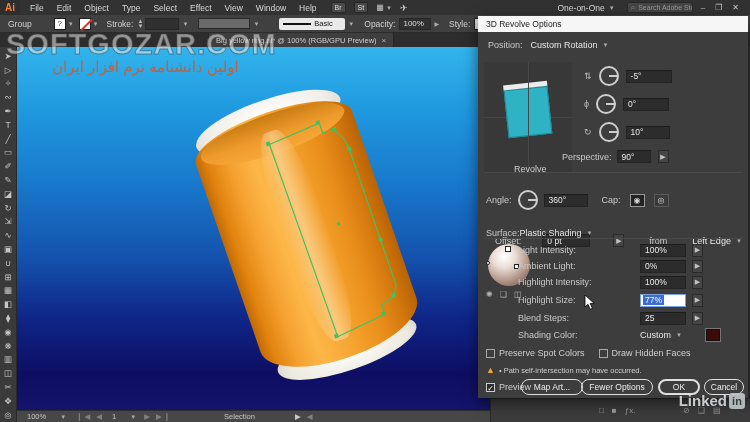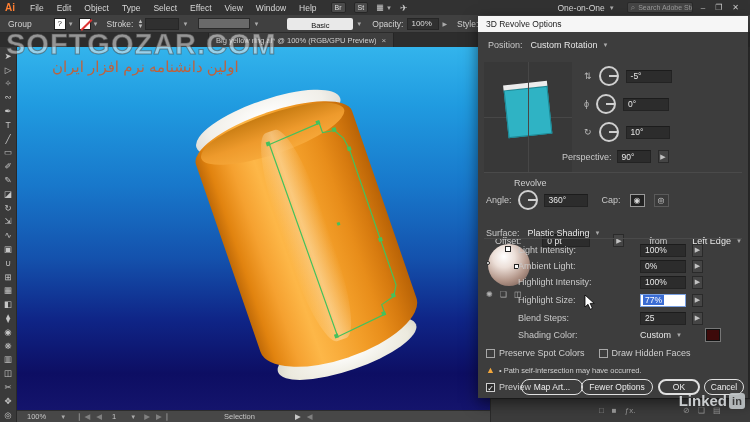--- a/index.html
+++ b/index.html
@@ -144,21 +144,21 @@
   <span class="swatch" style="margin-left:22px;">?</span>
   <span class="chev" style="margin-left:2px;">▼</span>
   <span class="swatch none" style="margin-left:5px;"></span>
   <span class="chev" style="margin-left:2px;">▼</span>
   <span style="margin-left:8px;">Stroke:</span>
   <span style="margin-left:4px;color:#bbb;font-size:6px;line-height:5px;">▲<br>▼</span>
   <span class="mini-field" style="width:34px;margin-left:2px;"></span>
   <span class="chev" style="margin-left:3px;">▼</span>
   <span class="wprofile" style="margin-left:10px;"></span>
   <span class="chev" style="margin-left:3px;">▼</span>
-  <span class="brush-pill" style="margin-left:28px;flex-direction:column;">
+  <span class="brush-pill" style="margin-left:20px;">
     <span class="brush-line"></span>
     <span>Basic</span>
   </span>
   <span class="chev" style="margin-left:3px;">▼</span>
   <span style="margin-left:10px;">Opacity:</span>
   <span class="mini-field" style="width:32px;margin-left:4px;">100%</span>
   <span class="chev" style="margin-left:3px;">▶</span>
   <span style="margin-left:10px;">Style:</span>
   <span class="swatch" style="margin-left:4px;background:#ddd;"></span>
   <span class="chev" style="margin-left:2px;">▼</span>
@@ -267,21 +267,21 @@
       <span class="fld" style="width:44px;">10°</span>
     </div>
 
     <div class="row" style="left:84px;top:118px;gap:5px;">
       <span class="lbl">Perspective:</span>
       <span class="fld" style="width:34px;">90°</span>
       <span class="step">▶</span>
     </div>
 
     <div class="sep" style="top:140px;"></div>
-    <div class="row" style="left:8px;top:146px;padding-left:28px;">
+    <div class="row" style="left:8px;top:132px;padding-left:28px;">
       <span>Revolve</span>
     </div>
 
     <div class="row" style="left:8px;top:158px;gap:6px;">
       <span class="lbl">Angle:</span>
       <span class="dial"></span>
       <span class="fld" style="width:44px;">360°</span>
       <span class="lbl" style="margin-left:8px;">Cap:</span>
       <span class="capbtn on">◉</span>
       <span class="capbtn">◎</span>
@@ -309,21 +309,21 @@
     <div class="row" style="left:8px;top:196px;gap:8px;" hidden=""></div>
 
     <div class="row" style="left:8px;top:212px;" hidden=""></div>
 
     <div class="row" style="left:8px;top:196px;gap:8px;" id="surfacerow" hidden=""></div>
 
     <div class="row" style="left:8px;top:212px;gap:8px;top:212px;" hidden=""></div>
 
     <div class="row" style="left:8px;top:212px;gap:8px;" hidden=""></div>
 
-    <div class="row" style="left:8px;top:196px;gap:8px;">
+    <div class="row" style="left:8px;top:196px;">
       <span class="lbl">Surface:</span>
       <span class="dd">
         <span>Plastic Shading</span>
         <span class="chev">▼</span>
       </span>
     </div>
 
     <div class="sphere">
       <span class="handle-sq" style="left:17px;top:2px;"></span>
       <span class="handle-sq" style="left:26px;top:20px;width:5px;height:5px;"></span>

